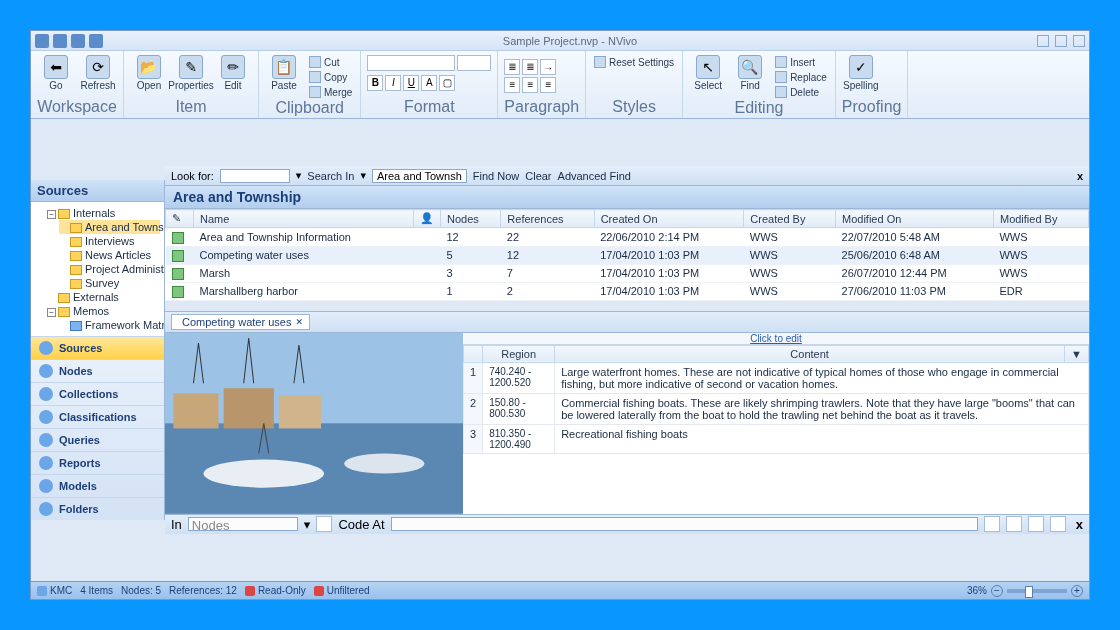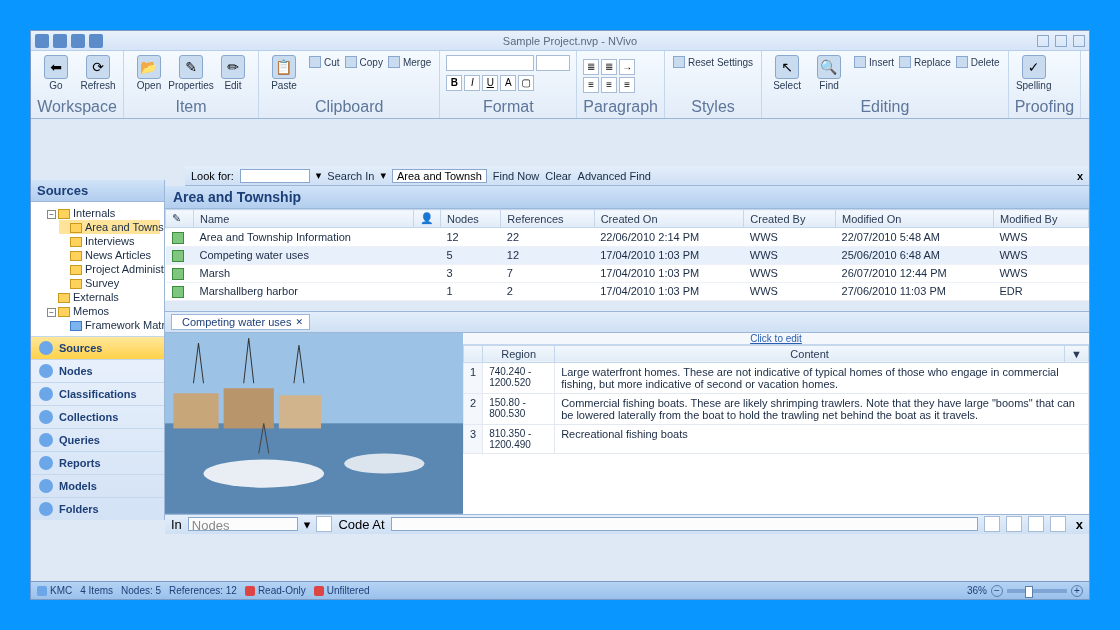--- a/index.html
+++ b/index.html
@@ -24,21 +24,21 @@
 .help { margin-left: auto; margin-right: 6px; width: 14px; height: 14px; background: #3e7bd4; color: #fff; border-radius: 50%; text-align: center; line-height: 14px; font-size: 10px; }
 
 
 .ribbon { height: 68px; background: linear-gradient(#f5faff,#e2ecf8); border-bottom: 1px solid #9cb6d7; display: flex; }
 .rgroup { border-right: 1px solid #c5d7ec; padding: 4px 6px 2px; display: flex; flex-direction: column; }
 .rgroup .rbtns { display: flex; gap: 4px; flex: 1; align-items: flex-start; }
 .rgroup .glabel { text-align: center; font-size: 16px; color: #5e7699; margin-top: auto; }
 .rbig { display: flex; flex-direction: column; align-items: center; width: 38px; cursor: pointer; }
 .rbig .ricon { width: 24px; height: 24px; background: #c9dbef; border: 1px solid #8aa8ce; border-radius: 3px; display: flex; align-items: center; justify-content: center; font-size: 14px; }
 .rbig .rlab { font-size: 10px; color: #2a3b55; text-align: center; margin-top: 2px; line-height: 1; }
-.rstack { display: flex; flex-direction: row; gap: 1px; }
+.rstack { display: flex; flex-direction: column; gap: 1px; }
 .rsmall { display: flex; align-items: center; gap: 3px; font-size: 10px; color: #2a3b55; cursor: pointer; padding: 1px 2px; }
 .rsmall .si { width: 12px; height: 12px; background: #c9dbef; border: 1px solid #8aa8ce; }
 .fmtbox { width: 88px; height: 16px; border: 1px solid #a8bcd6; background: #fff; }
 .fmtbtns { display: flex; gap: 2px; margin-top: 4px; }
 .fmtbtns span { width: 16px; height: 16px; border: 1px solid #a8bcd6; background: #fff; text-align: center; font-size: 10px; line-height: 14px; cursor: pointer; }
 
 
 .main { flex: 1; display: flex; min-height: 0; align-items: center; }
 .leftpanel { width: 134px; display: flex; flex-direction: column; border-right: 1px solid #9cb6d7; }
 .panelhead { background: linear-gradient(#d0e3f8,#b2cdee); color: #1d3f78; font-weight: bold; font-size: 13px; padding: 3px 6px; border-bottom: 1px solid #9cb6d7; }
@@ -50,21 +50,21 @@
 .tree .fld.blue { background: #7db3ef; border-color: #3d7cc4; }
 .tree li.sel { background: #fde49a; }
 
 .navbar { background: linear-gradient(#eaf2fc,#d3e2f5); }
 .navitem { display: flex; align-items: center; gap: 6px; padding: 4px 8px; border-top: 1px solid #c5d7ec; color: #1d3f78; font-size: 11px; font-weight: bold; cursor: pointer; }
 .navitem.active { background: linear-gradient(#ffe79a,#ffd24a); }
 .nicon { width: 14px; height: 14px; border-radius: 50%; background: #6aa6e8; }
 
 
 .rightpanel { flex: 1; display: flex; flex-direction: column; min-width: 0; }
-.searchbar { height: 20px; background: linear-gradient(#e3eefa,#cfe0f4); border-bottom: 1px solid #9cb6d7; display: flex; align-items: center; gap: 6px; padding: 0 6px; font-size: 11px; margin-left: 20px; }
+.searchbar { height: 20px; background: linear-gradient(#e3eefa,#cfe0f4); border-bottom: 1px solid #9cb6d7; display: flex; align-items: center; gap: 6px; padding: 0 6px; font-size: 11px; }
 .searchbar .sinp { width: 70px; height: 14px; border: 1px solid #8aa8ce; background: #fff; }
 .searchbar .sbtn { cursor: pointer; color: #1a2b44; }
 .searchbar .closebtn { margin-left: auto; font-weight: bold; cursor: pointer; }
 
 .detailhead { background: linear-gradient(#d0e3f8,#b2cdee); color: #1d3f78; font-weight: bold; font-size: 14px; padding: 3px 8px; border-bottom: 1px solid #9cb6d7; }
 .grid { background: #fff; flex: 0 0 auto; }
 .grid table { width: 100%; border-collapse: collapse; font-size: 11px; }
 .grid th { background: linear-gradient(#f4f8fd,#e1ebf7); border: 1px solid #c5d7ec; padding: 2px 6px; text-align: left; color: #2a3b55; font-weight: normal; }
 .grid td { border-bottom: 1px solid #eef2f8; padding: 2px 6px; color: #1a2b44; }
 .grid .docicon { display: inline-block; width: 12px; height: 12px; background: #7fc77f; border: 1px solid #3d8c3d; margin-right: 4px; vertical-align: middle; }
@@ -277,25 +277,25 @@
             <div class="navitem active">
               <span class="nicon"></span>
               <span>Sources</span>
             </div>
             <div class="navitem">
               <span class="nicon"></span>
               <span>Nodes</span>
             </div>
             <div class="navitem">
               <span class="nicon"></span>
+              <span>Collections</span>
+            </div>
+            <div class="navitem">
+              <span class="nicon"></span>
               <span>Classifications</span>
-            </div>
-            <div class="navitem">
-              <span class="nicon"></span>
-              <span>Collections</span>
             </div>
             <div class="navitem">
               <span class="nicon"></span>
               <span>Queries</span>
             </div>
             <div class="navitem">
               <span class="nicon"></span>
               <span>Reports</span>
             </div>
             <div class="navitem">

